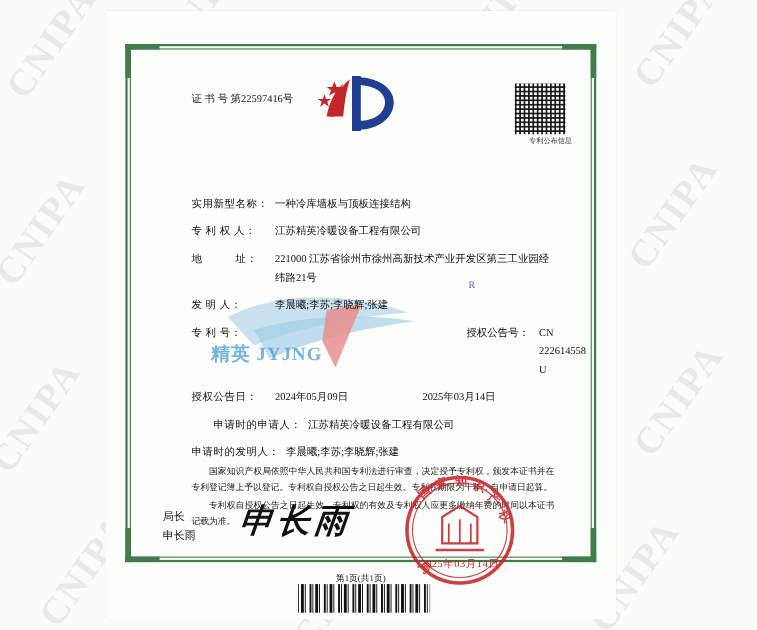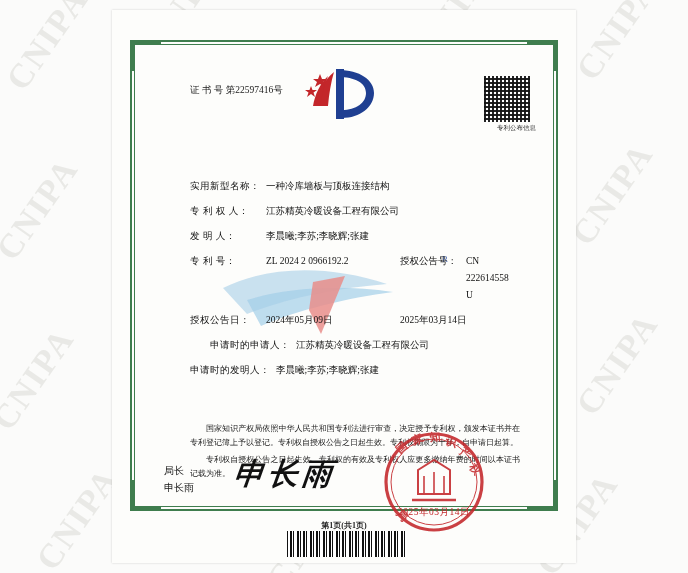--- a/index.html
+++ b/index.html
@@ -34,21 +34,21 @@
     color: #e9e9e6;
     font-size: 34px;
     letter-spacing: 2px;
     transform: rotate(-55deg);
     white-space: nowrap;
   }
 
   
   .cert {
     position: absolute;
-    left: 112px;
+    left: 96px;
     top: 10px;
     width: 464px;
     height: 553px;
     background: #fdfdfb;
     box-shadow: 0 0 2px rgba(0,0,0,0.18);
     overflow: hidden;
   }
   .cert-border-outer {
     position: absolute;
     left: 18px;
@@ -167,20 +167,21 @@
     display: flex;
   }
   .row.split .colB {
     flex: 1 1 auto;
     display: flex;
   }
   .row.split .colB .lbl2 {
     width: 66px;
     flex: 0 0 66px;
     white-space: nowrap;
+    margin-left: 40px;
   }
 
   
   .cert-wm-logo {
     position: absolute;
     left: 105px;
     top: 238px;
     width: 190px;
     height: 90px;
     opacity: 0.55;
@@ -267,21 +268,20 @@
   }
 
   .page-no {
     position: absolute;
     left: 0; right: 0;
     bottom: 32px;
     text-align: center;
     font-family: "Liberation Serif", serif;
     font-size: 8px;
     color: #222;
-    font-weight: bold;
   }
 
   
   .barcode {
     position: absolute;
     left: 175px;
     bottom: 6px;
     width: 120px;
     height: 26px;
     background-color: #fff;
@@ -336,44 +336,48 @@
     <div class="qr-caption">专利公布信息</div>
 
 
     <div class="cert-wm-logo">
       <svg viewBox="0 0 190 90" width="190" height="90" xmlns="http://www.w3.org/2000/svg">
         <path d="M6 40 C50 18 110 16 170 36 C120 40 70 50 30 66 Z" fill="#7fb8de" opacity="0.75"></path>
         <path d="M30 52 C70 40 120 36 176 44 C130 50 80 62 44 78 Z" fill="#5aa8d8" opacity="0.7"></path>
         <path d="M96 34 L128 28 L104 86 L92 62 Z" fill="#d8342f" opacity="0.85"></path>
       </svg>
     </div>
+    <div class="cert-wm-text">精英 JYJNG</div>
     <div class="cert-wm-r">R</div>
 
     <div class="fields">
 
       <div class="row">
         <div class="lbl">实用新型名称：</div>
         <div class="val">一种冷库墙板与顶板连接结构</div>
       </div>
 
       <div class="row">
         <div class="lbl">专 利 权 人：</div>
         <div class="val">江苏精英冷暖设备工程有限公司</div>
       </div>
 
+      <div class="row">
+        <div class="lbl">地　　　址：</div>
+        <div class="val">221000 江苏省徐州市徐州高新技术产业开发区第三工业园经纬路21号</div>
+      </div>
 
       <div class="row">
         <div class="lbl">发 明 人：</div>
         <div class="val">李晨曦;李苏;李晓辉;张建</div>
       </div>
 
       <div class="row split">
         <div class="colA">
           <div class="lbl">专 利 号：</div>
-          <div class="val">ZL 2024 2 0966192.2</div>
         </div>
         <div class="colB">
           <div class="lbl2">授权公告号：</div>
           <div class="val">CN 222614558 U</div>
         </div>
       </div>
 
       <div class="row split">
         <div class="colA">
           <div class="lbl">授权公告日：</div>

